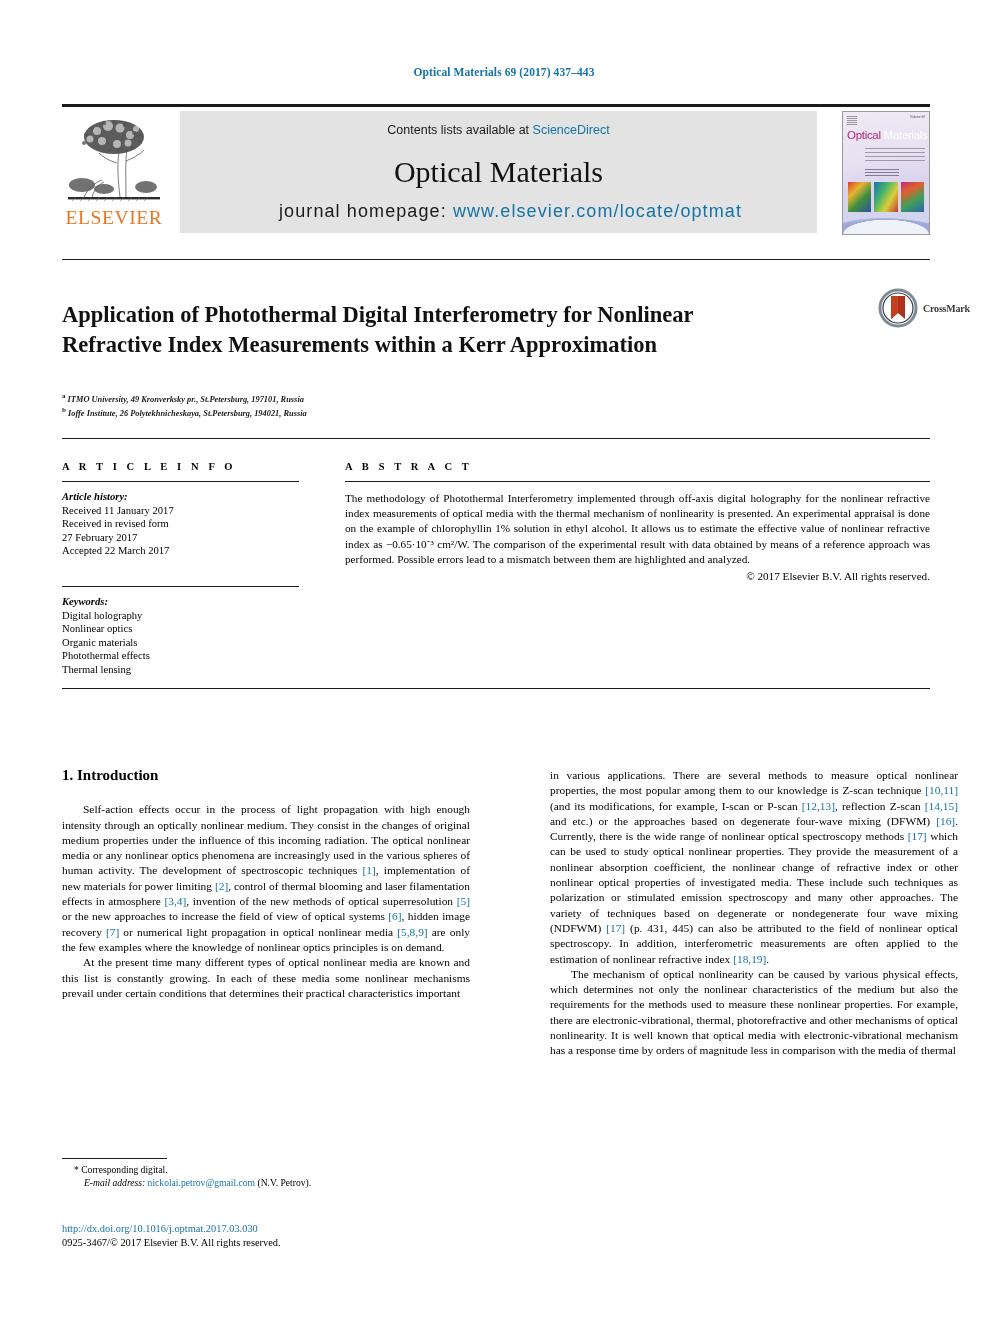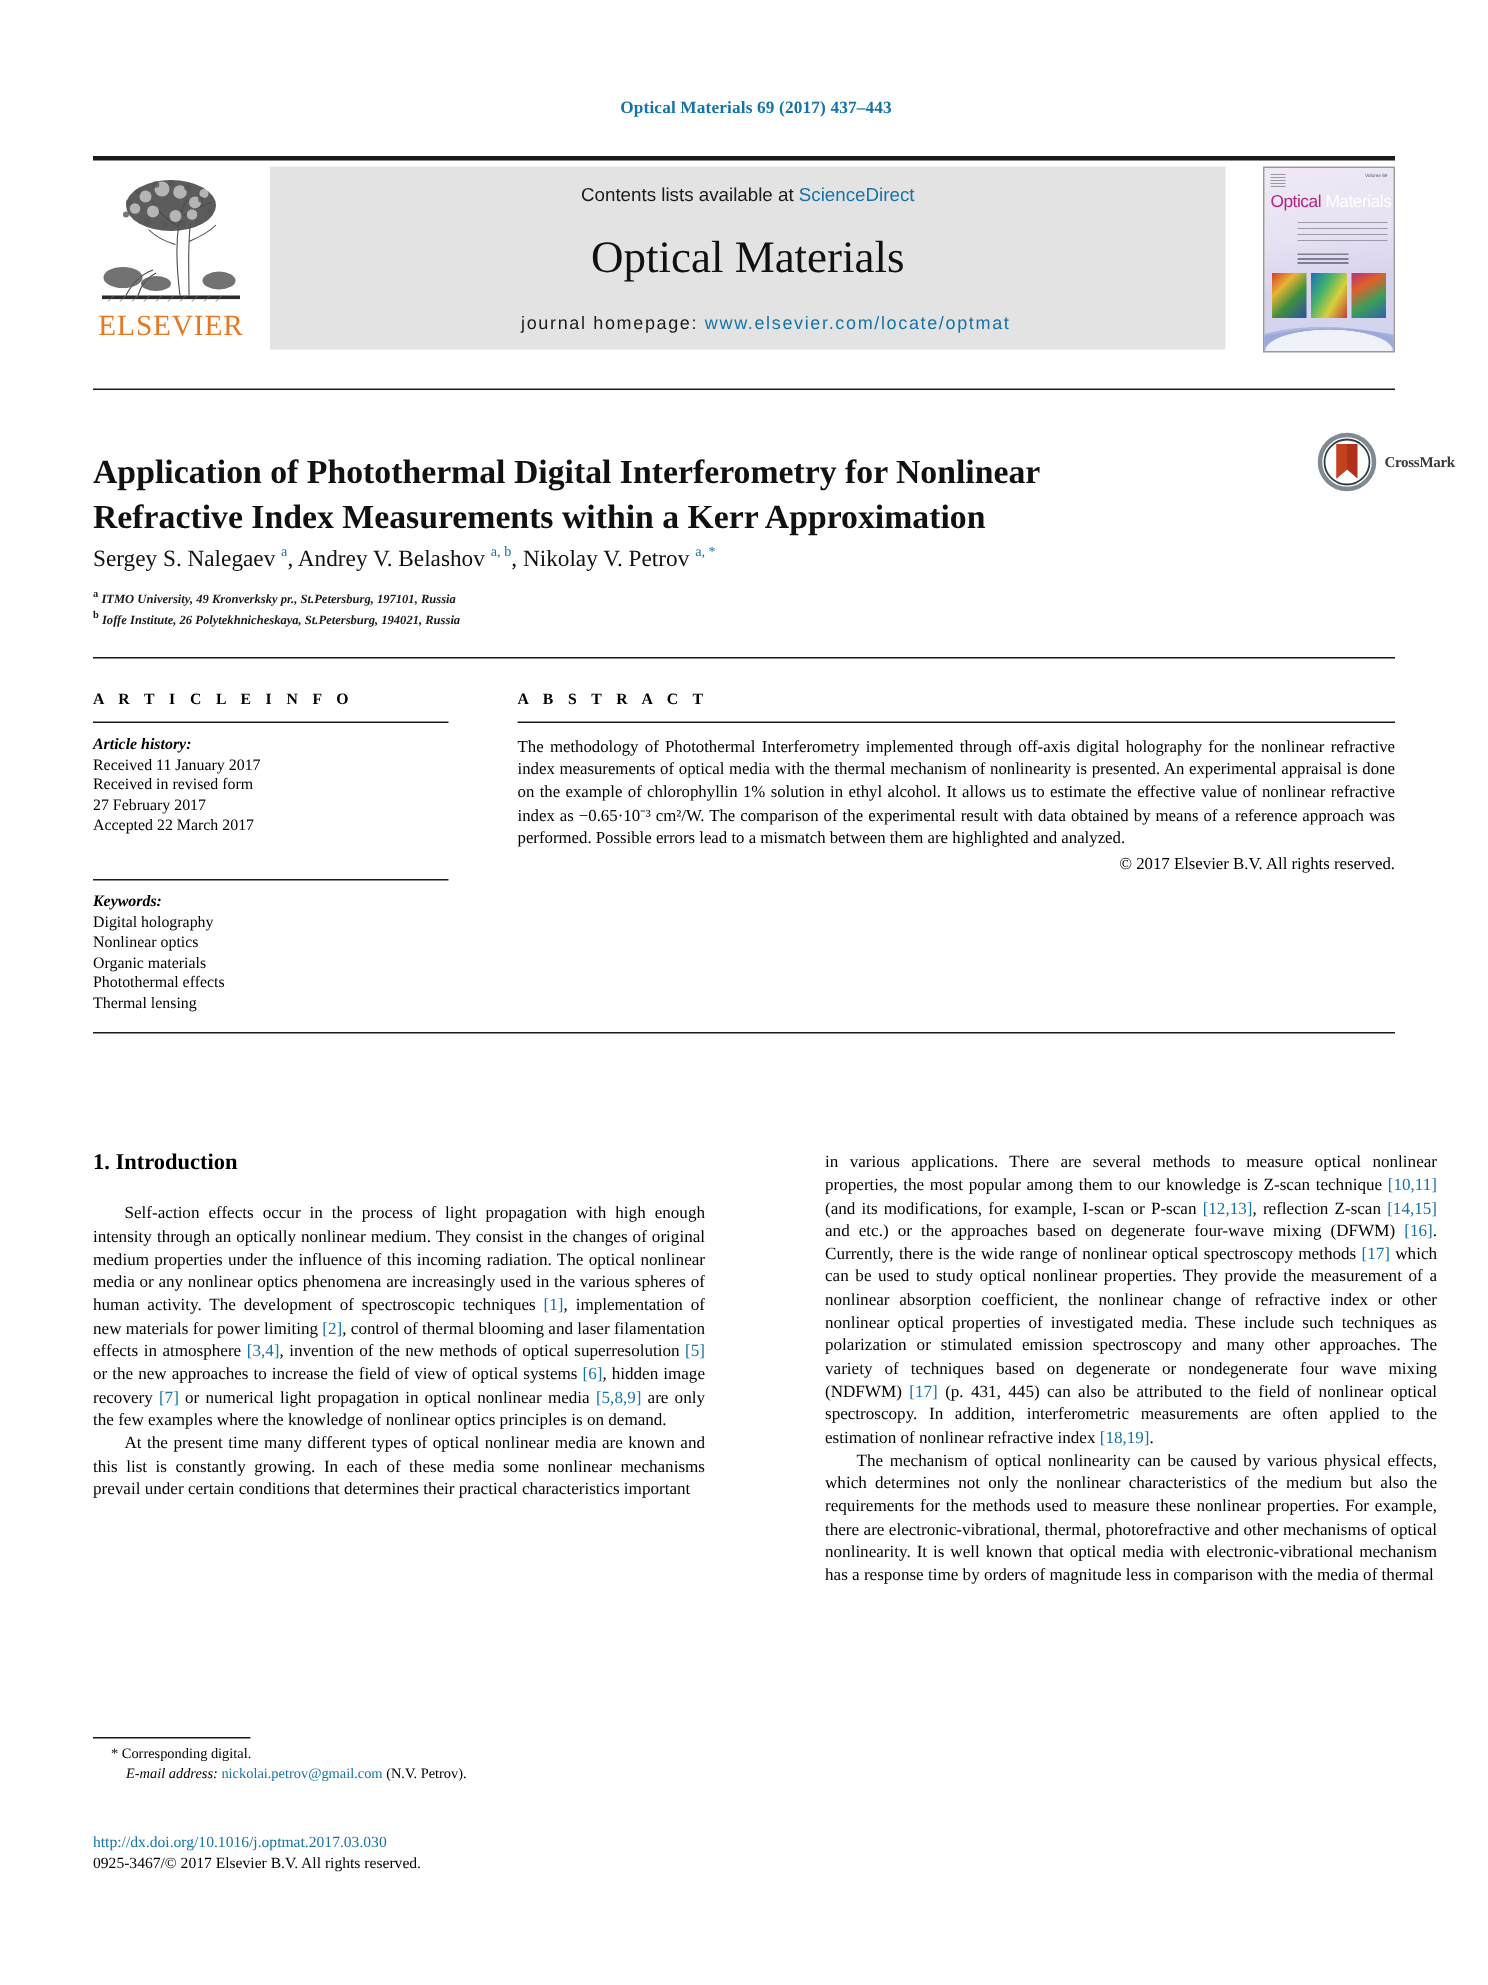--- a/index.html
+++ b/index.html
@@ -89,21 +89,21 @@
     text-align: center;
     font-family: "Liberation Serif", serif;
     font-size: 30px;
     color: #111;
   }
   .banner .homepage {
     position: absolute;
     bottom: 11px; left: 0; right: 0;
     text-align: center;
     font-family: "Liberation Sans", sans-serif;
-    font-size: 12px;
+    font-size: 18px;
     letter-spacing: 1.1px;
     color: #1a1a1a;
     margin-left: 24px;
   }
   .banner .homepage .url { color: #1573a6; }
 
   
   .cover {
     position: absolute;
     right: 0;
@@ -426,25 +426,20 @@
   <div class="crossmark">
     <svg width="40" height="40" viewBox="0 0 40 40" xmlns="http://www.w3.org/2000/svg">
       <circle cx="20" cy="20" r="18" fill="#ffffff" stroke="#7f8a93" stroke-width="3"></circle>
       <circle cx="20" cy="20" r="15" fill="#ffffff" stroke="#2f3d46" stroke-width="1.2"></circle>
       <path d="M13 8 H27 V31 L20 25 L13 31 Z" fill="#b0301c"></path>
       <path d="M13 8 H20 V25 L13 31 Z" fill="#c4411f"></path>
     </svg>
     <span class="cm-text">CrossMark</span>
   </div>
 
-  <div class="authors">
-    <span><span>Sergey S. Nalegaev</span> <sup>a</sup></span>,
-    <span><span>Andrey V. Belashov</span> <sup>a, b</sup></span>,
-    <span><span>Nikolay V. Petrov</span> <sup>a, *</sup></span>
-  </div>
 
   <div class="affils">
     <div><sup>a</sup> <span>ITMO University, 49 Kronverksky pr., St.Petersburg, 197101, Russia</span></div>
     <div><sup>b</sup> <span>Ioffe Institute, 26 Polytekhnicheskaya, St.Petersburg, 194021, Russia</span></div>
   </div>
 
   <div class="infobar-top"></div>
 
   <div class="col-info">
     <div class="sechead">A R T I C L E  I N F O</div>

